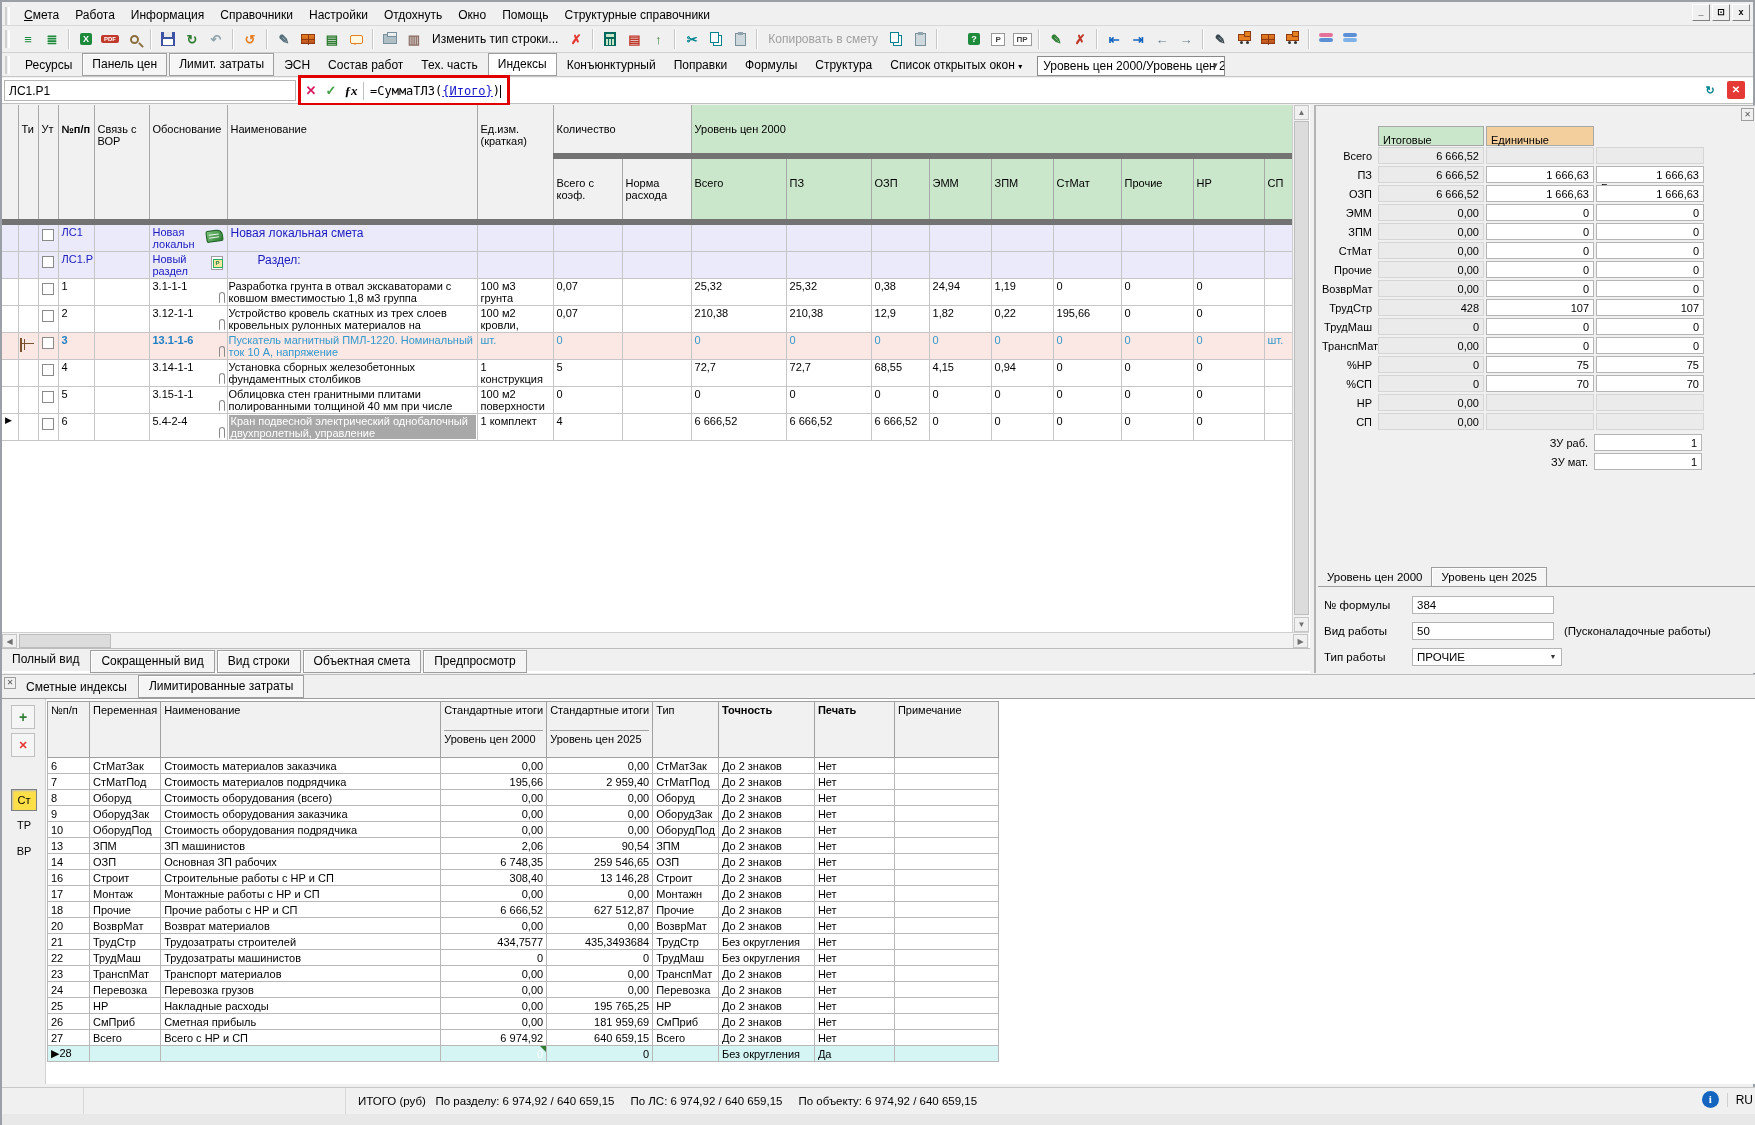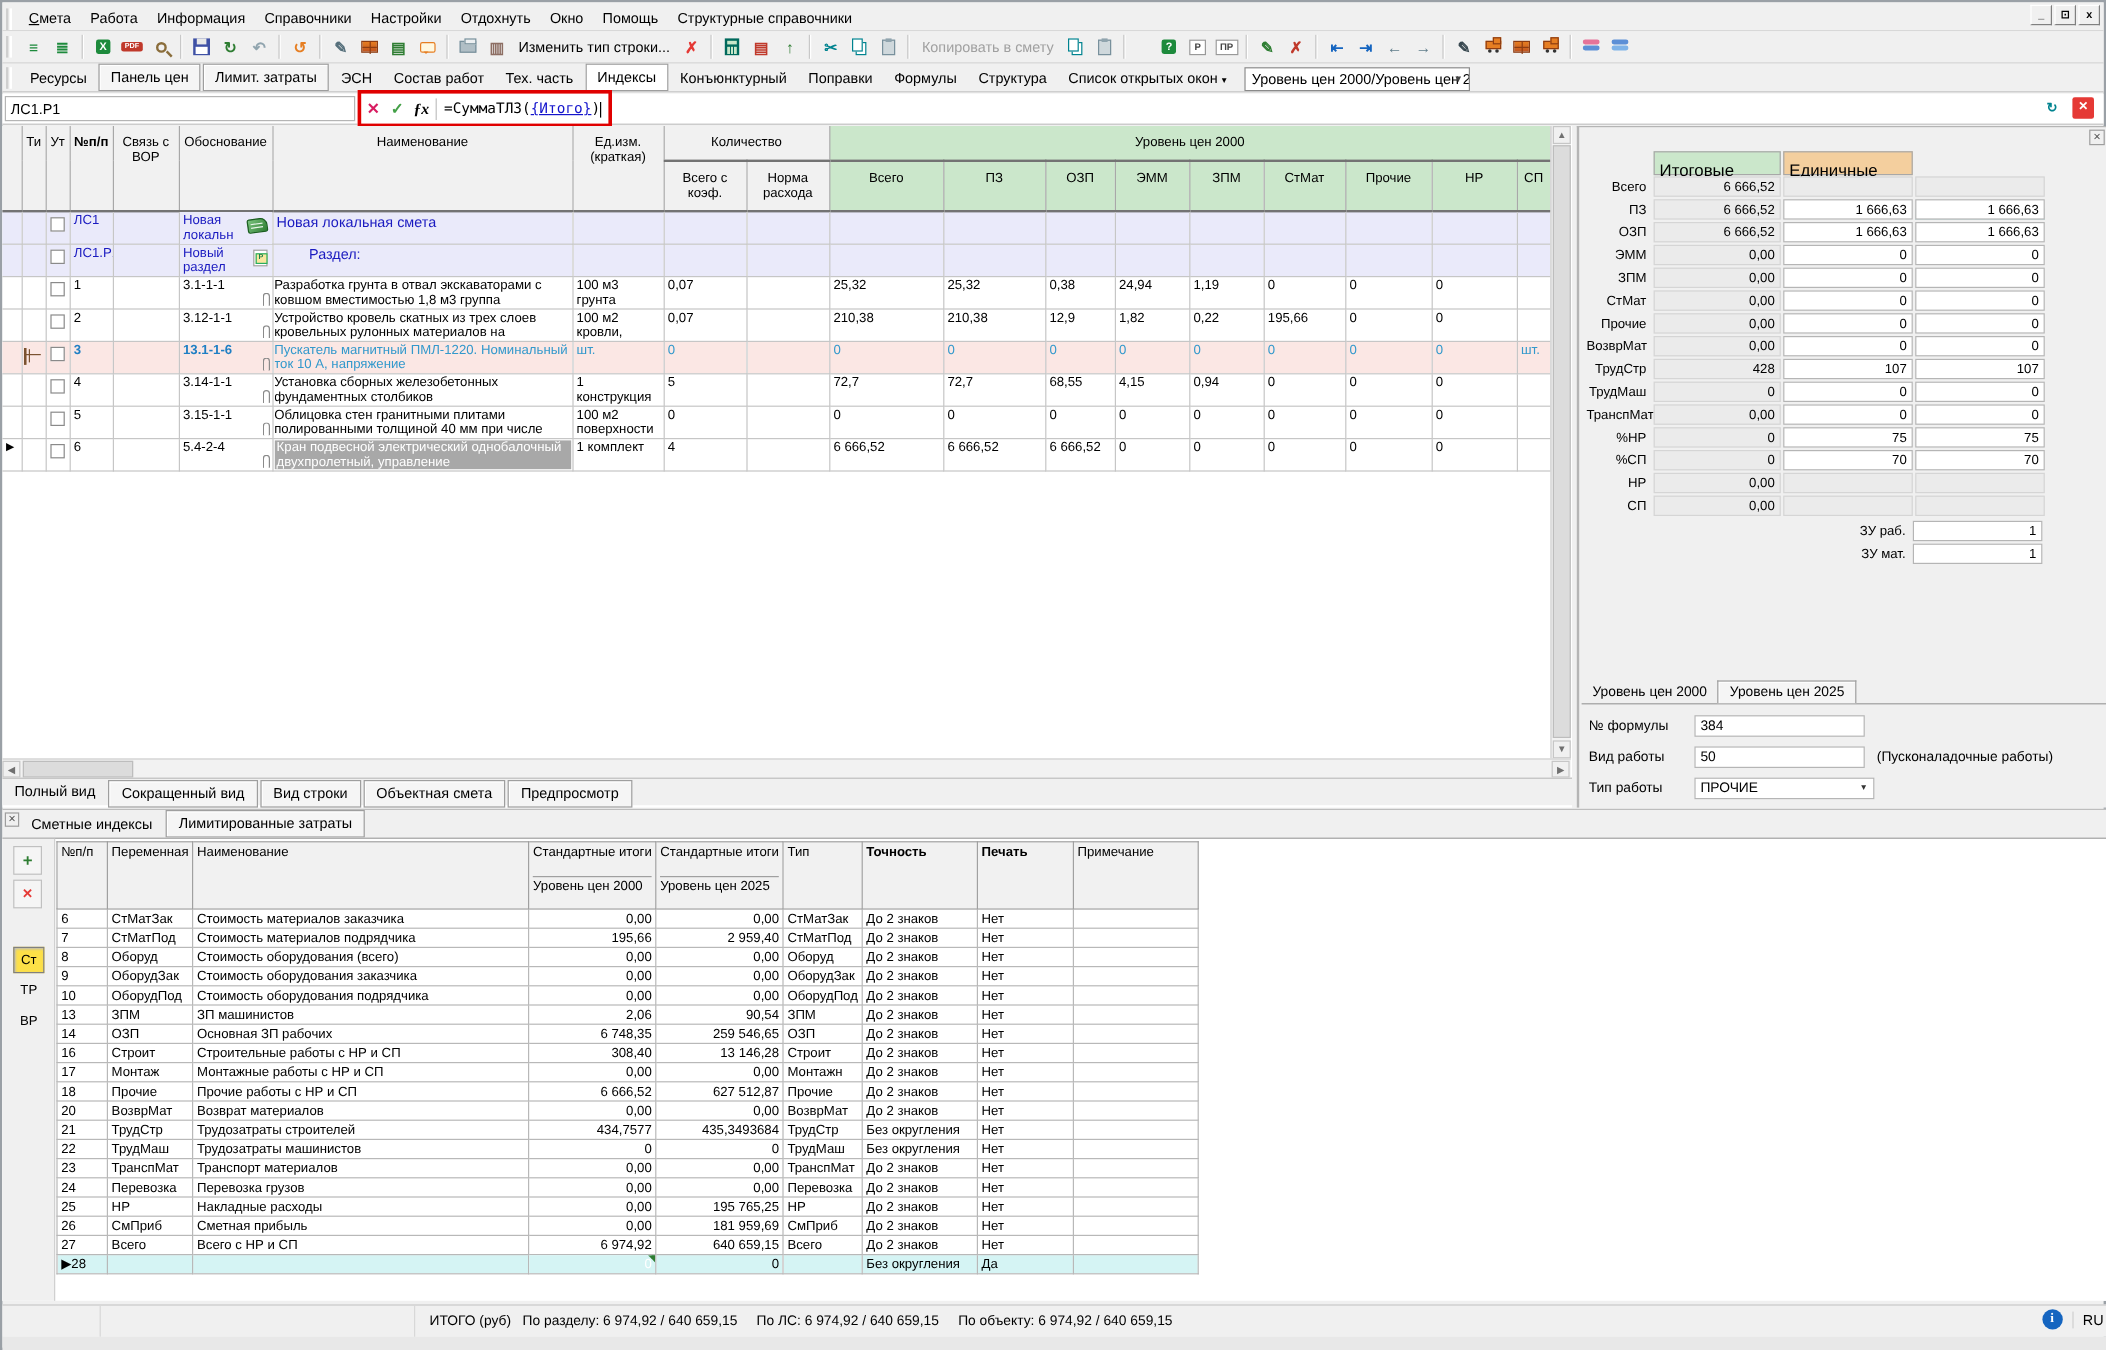--- a/index.html
+++ b/index.html
@@ -69,21 +69,21 @@
   .fxbtn { width:20px; height:19px; text-align:center; line-height:19px; font-size:13px; font-weight:bold; }
   .formula { font-family:"DejaVu Sans Mono",monospace; font-size:12px; white-space:nowrap; margin-left:4px; }
   .formula a { color:#1414cc; text-decoration:underline; }
   .caret { display:inline-block; width:1px; height:13px; background:#000; vertical-align:middle; }
   .frico { position:absolute; top:3px; width:18px; height:18px; text-align:center; line-height:18px; font-weight:bold; }
 
   
   .mainarea { position:absolute; left:0; top:103px; width:1308px; height:568px; background:#fff; }
   table.grid { border-collapse:collapse; table-layout:fixed; width:1290px; }
   .grid td, .grid th { border-right:1px solid #c6c6c6; border-bottom:1px solid #c6c6c6; overflow:hidden; padding:1px 3px; vertical-align:top; font-weight:normal; text-align:left; white-space:normal; }
-  .grid thead td { background:#f1f1f1; border-right:1px solid #a8a8a8; border-bottom:2px solid #737373; font-size:11px; padding:8px 3px;text-align:center; }
+  .grid thead td { background:#f1f1f1; border-right:1px solid #a8a8a8; border-bottom:6px solid #737373; font-size:11px; padding:18px 3px; }
   .grid thead .green { background:#cbe7cb; }
   .num { text-align:right; }
   .rowblue td { background:#eaeafa; }
   .rowpink td { background:#fbe7e4; color:#3399cc; }
   .rowpink td.bld { color:#1f7fc4; font-weight:bold; }
   .bluebold { color:#1a1ac0; font-weight:bold; }
   .estname { color:#1a1ac0; font-weight:bold; font-size:12px; }
   .namesel { background:#a8a8a8 !important; color:#fff; }
   .marker { text-align:center; font-size:9px; padding:0; }
   .cbx { width:12px; height:12px; background:#fff; border:1px solid #8a8a8a; margin:4px auto; }
@@ -98,21 +98,21 @@
   .hthumb { position:absolute; left:17px; top:1px; width:92px; height:14px; background:#dcdcdc; border:1px solid #bdbdbd; }
   .viewtabs { position:absolute; left:0; top:543px; width:1308px; height:23px; background:#f0f0f0; border-top:1px solid #bdbdbd; display:flex; align-items:flex-start; }
   .vtab { padding:3px 10px 4px; font-size:12px; white-space:nowrap; }
   .vtab.raised { border:1px solid #9e9e9e; background:#f5f5f5; box-shadow:inset 1px 1px 0 #fff; margin:1px 1px 0; }
 
   
   .rightpanel { position:absolute; left:1312px; top:103px; width:443px; height:568px; background:#f0f0f0; border-left:2px solid #b5b5b5; border-top:1px solid #b5b5b5; }
   .rp-close { position:absolute; right:3px; top:2px; width:13px; height:13px; border:1px solid #9e9e9e; background:#f0f0f0; font-size:8px; line-height:11px; text-align:center; color:#555; }
   .rp-table { position:absolute; left:6px; top:20px; width:382px; }
   .rp-hdr { display:flex; height:20px; }
-  .rp-hcell { border:1px solid #a8a8a8; font-size:14px; padding:7px 4px 0; }
+  .rp-hcell { border:1px solid #a8a8a8; font-size:11px; padding:7px 4px 0; }
   .rp-row { display:flex; height:19px; align-items:center; }
   .rp-label { width:56px; text-align:right; padding-right:6px; font-size:11px; }
   .rp-cell { height:17px; font-size:11px; text-align:right; padding:2px 4px 0; border:1px solid #d5d5d5; background:#ebebeb; }
   .rp-cell.white { background:#fff; border-color:#b5b5b5; }
   .rp-tabs { position:absolute; left:2px; top:459px; width:438px; height:22px; border-bottom:1px solid #9e9e9e; display:flex; align-items:flex-end; }
   .rp-tab { padding:3px 9px 3px; font-size:11.5px; white-space:nowrap; }
   .rp-tab.raised { border:1px solid #9e9e9e; border-bottom:none; background:#f5f5f5; box-shadow:inset 1px 1px 0 #fff; }
   .rp-fields { position:absolute; left:8px; top:489px; width:430px; font-size:11.5px; }
   .rp-frow { display:flex; align-items:center; height:20px; margin-bottom:6px; }
   .rp-flabel { width:88px; }

